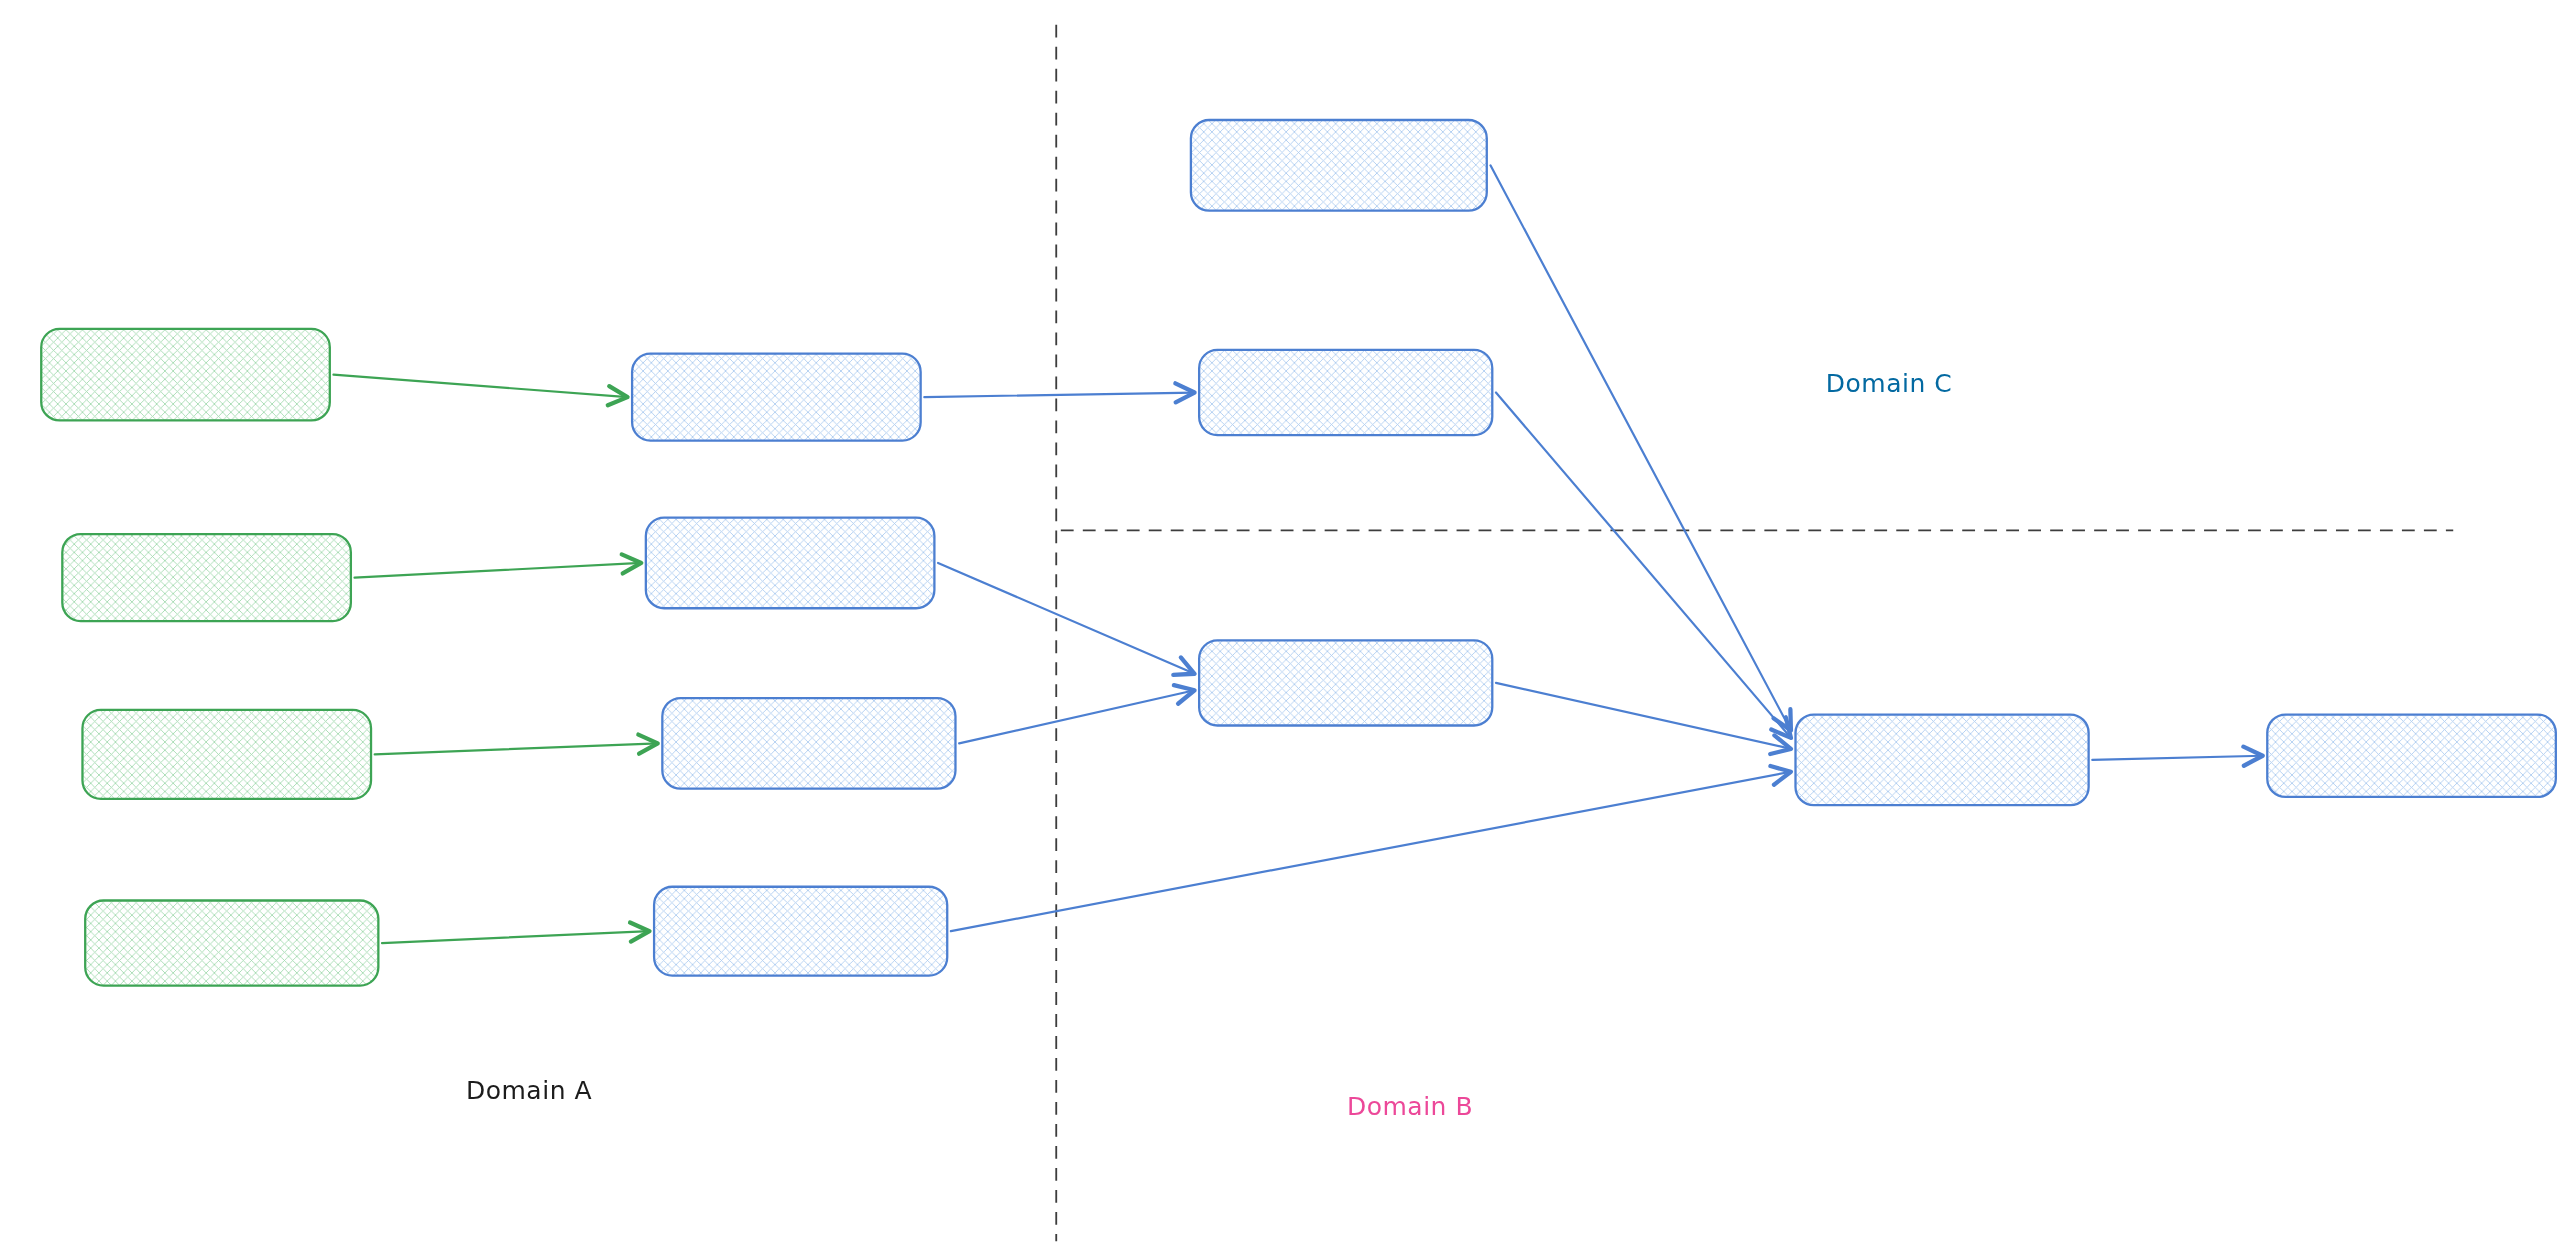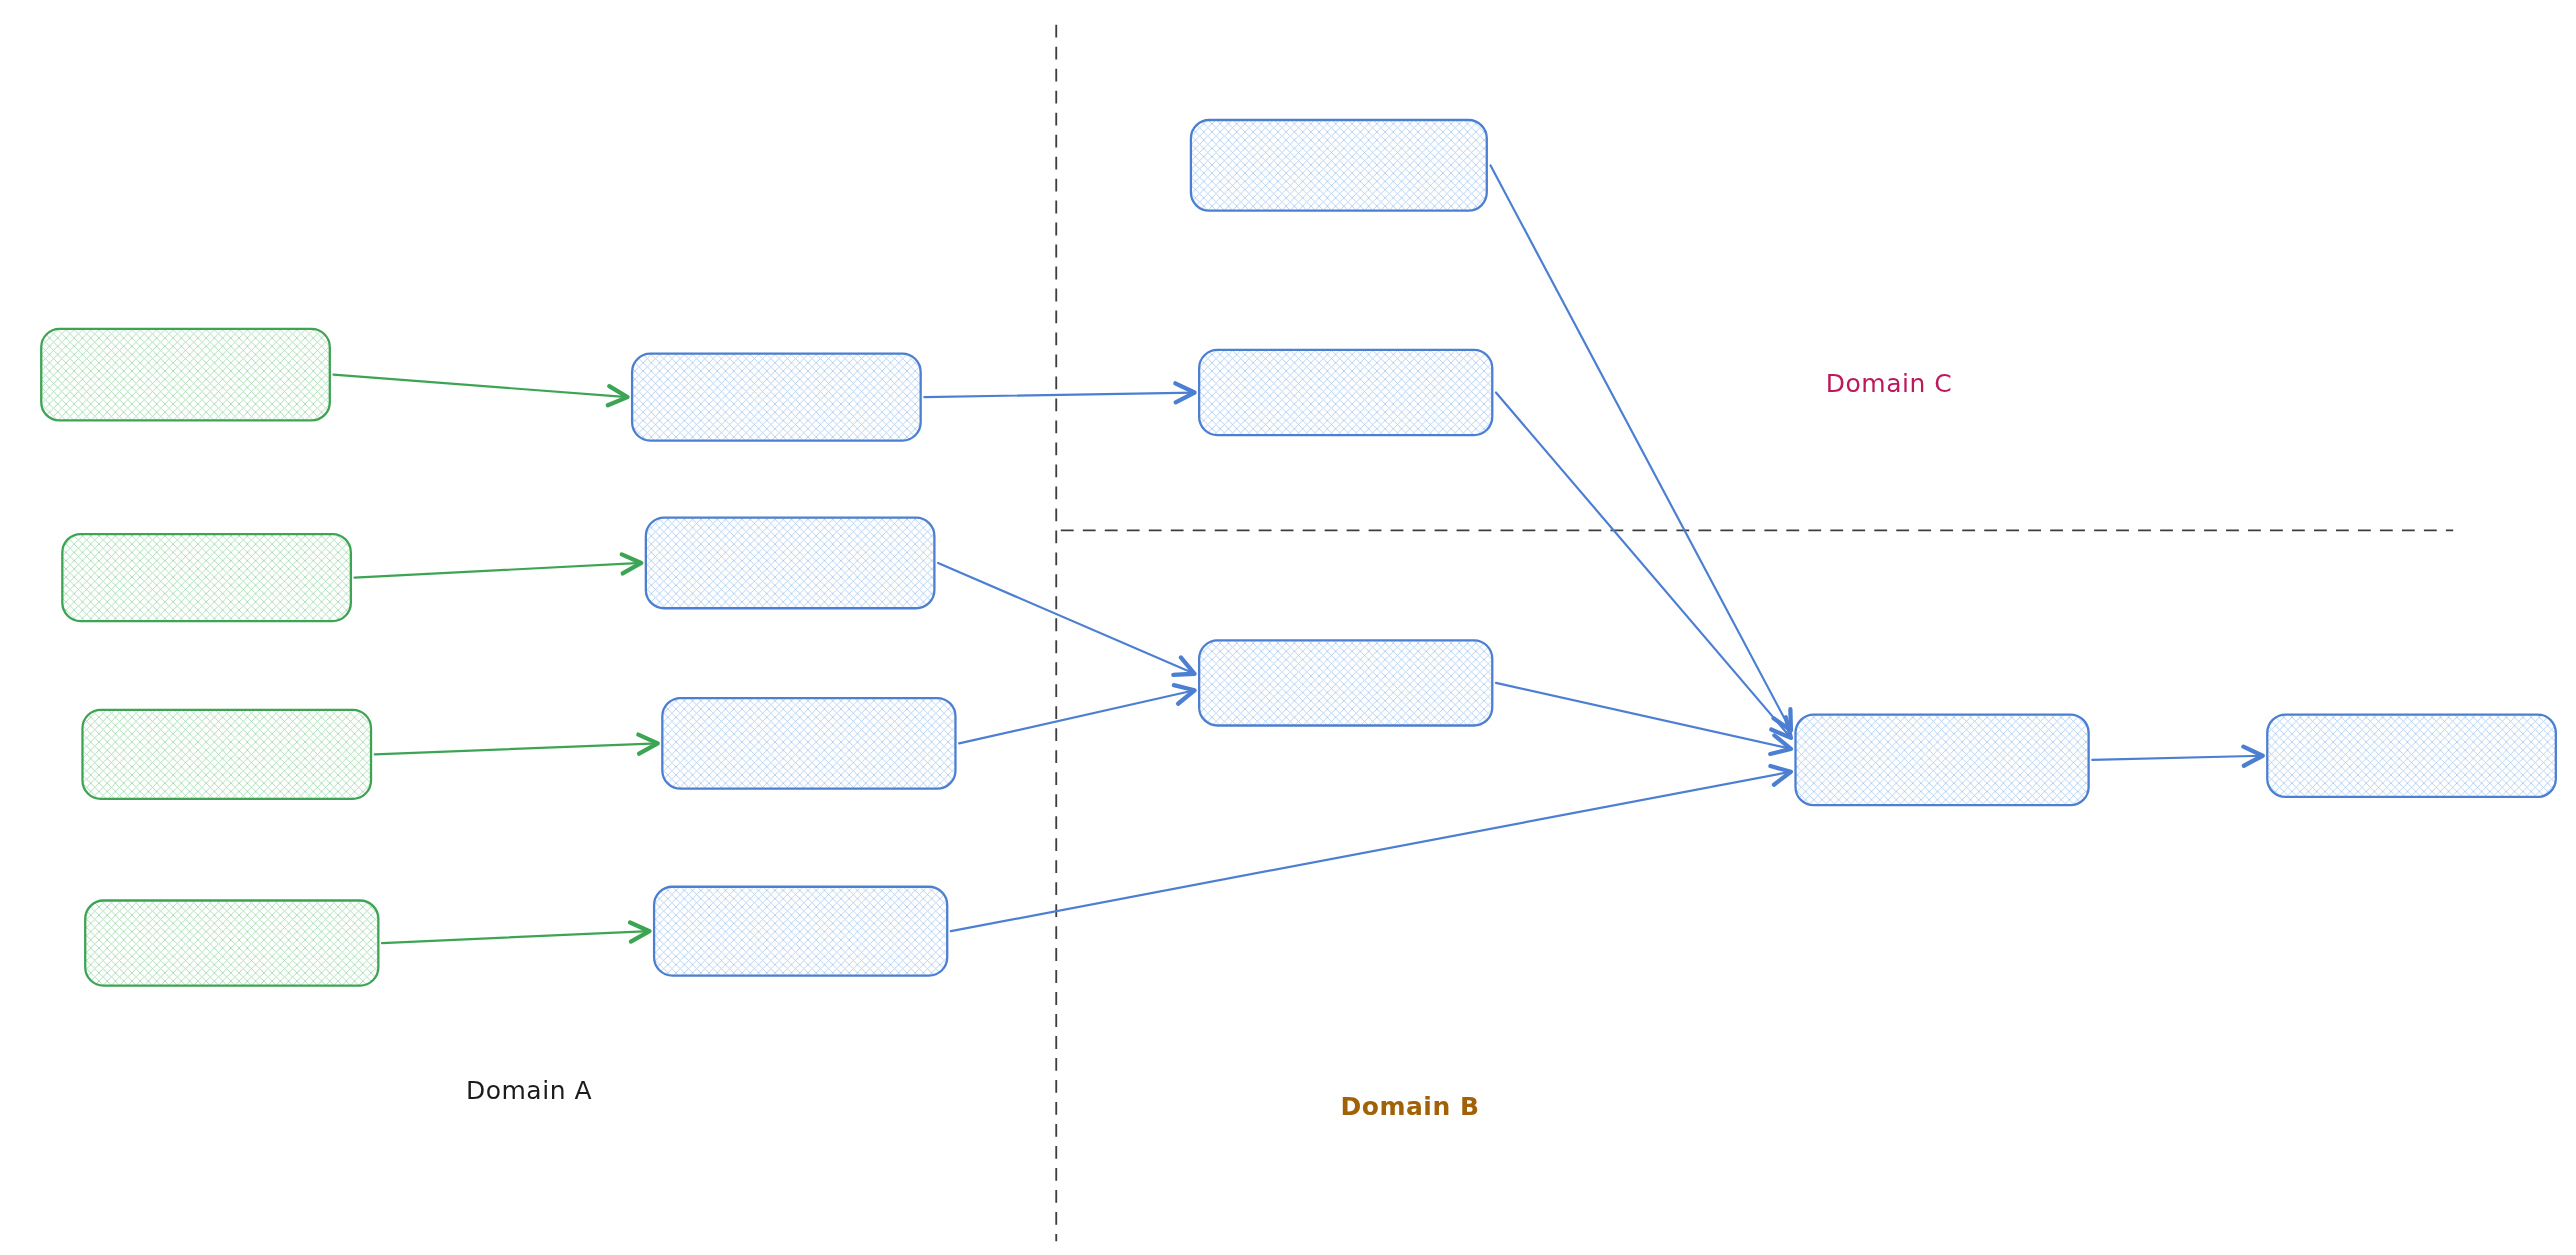--- a/index.html
+++ b/index.html
@@ -72,18 +72,18 @@
         <rect x="1300" y="131" width="323" height="99" rx="20" ry="20" fill="url(#hatch-blue)" stroke="#4c7fd1" stroke-width="2.5"></rect>
         <rect x="1309" y="382" width="320" height="93" rx="20" ry="20" fill="url(#hatch-blue)" stroke="#4c7fd1" stroke-width="2.5"></rect>
         <rect x="1309" y="699" width="320" height="93" rx="20" ry="20" fill="url(#hatch-blue)" stroke="#4c7fd1" stroke-width="2.5"></rect>
         <rect x="1960" y="780" width="320" height="99" rx="20" ry="20" fill="url(#hatch-blue)" stroke="#4c7fd1" stroke-width="2.5"></rect>
         <rect x="2475" y="780" width="315" height="90" rx="20" ry="20" fill="url(#hatch-blue)" stroke="#4c7fd1" stroke-width="2.5"></rect>
       </g>
   </svg>
 
   <div class="domain-label" style="left: 529px; top: 1090px; color: rgb(28, 28, 28);">Domain A</div>
 
-  <div class="domain-label" style="left: 1410px; top: 1106px; color: #a16207; font-weight: bold;">Domain B</div>
+  <div class="domain-label" style="left: 1410px; top: 1106px; color: #ec4899;">Domain B</div>
 
-  <div class="domain-label" style="left: 1889px; top: 383px; color: #be185d; text-align: right;">Domain C</div>
+  <div class="domain-label" style="left: 1889px; top: 383px; color: #0369a1; text-align: right;">Domain C</div>
 
 </div>
 
 
 </body></html>

